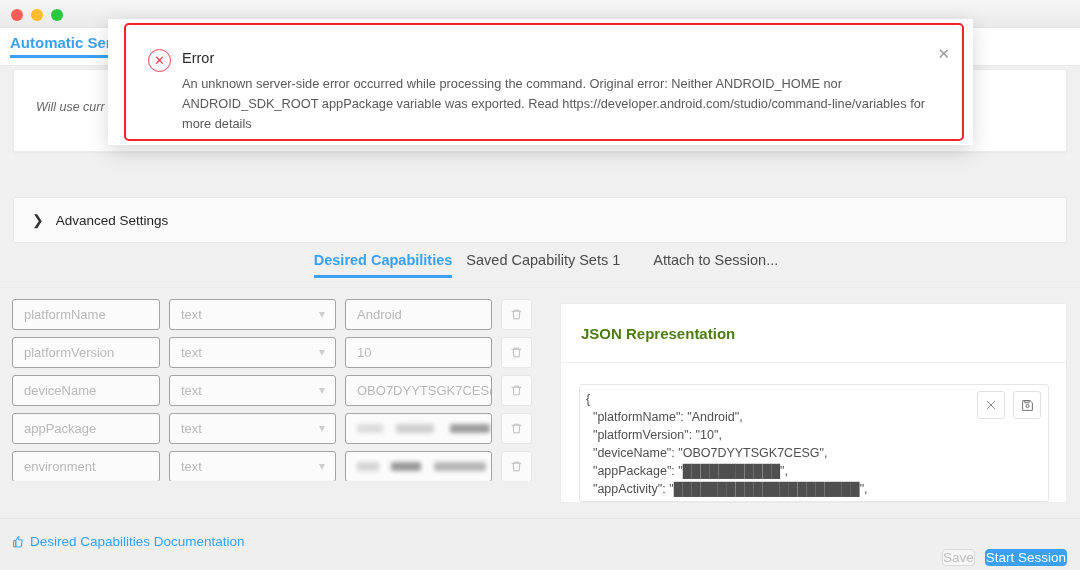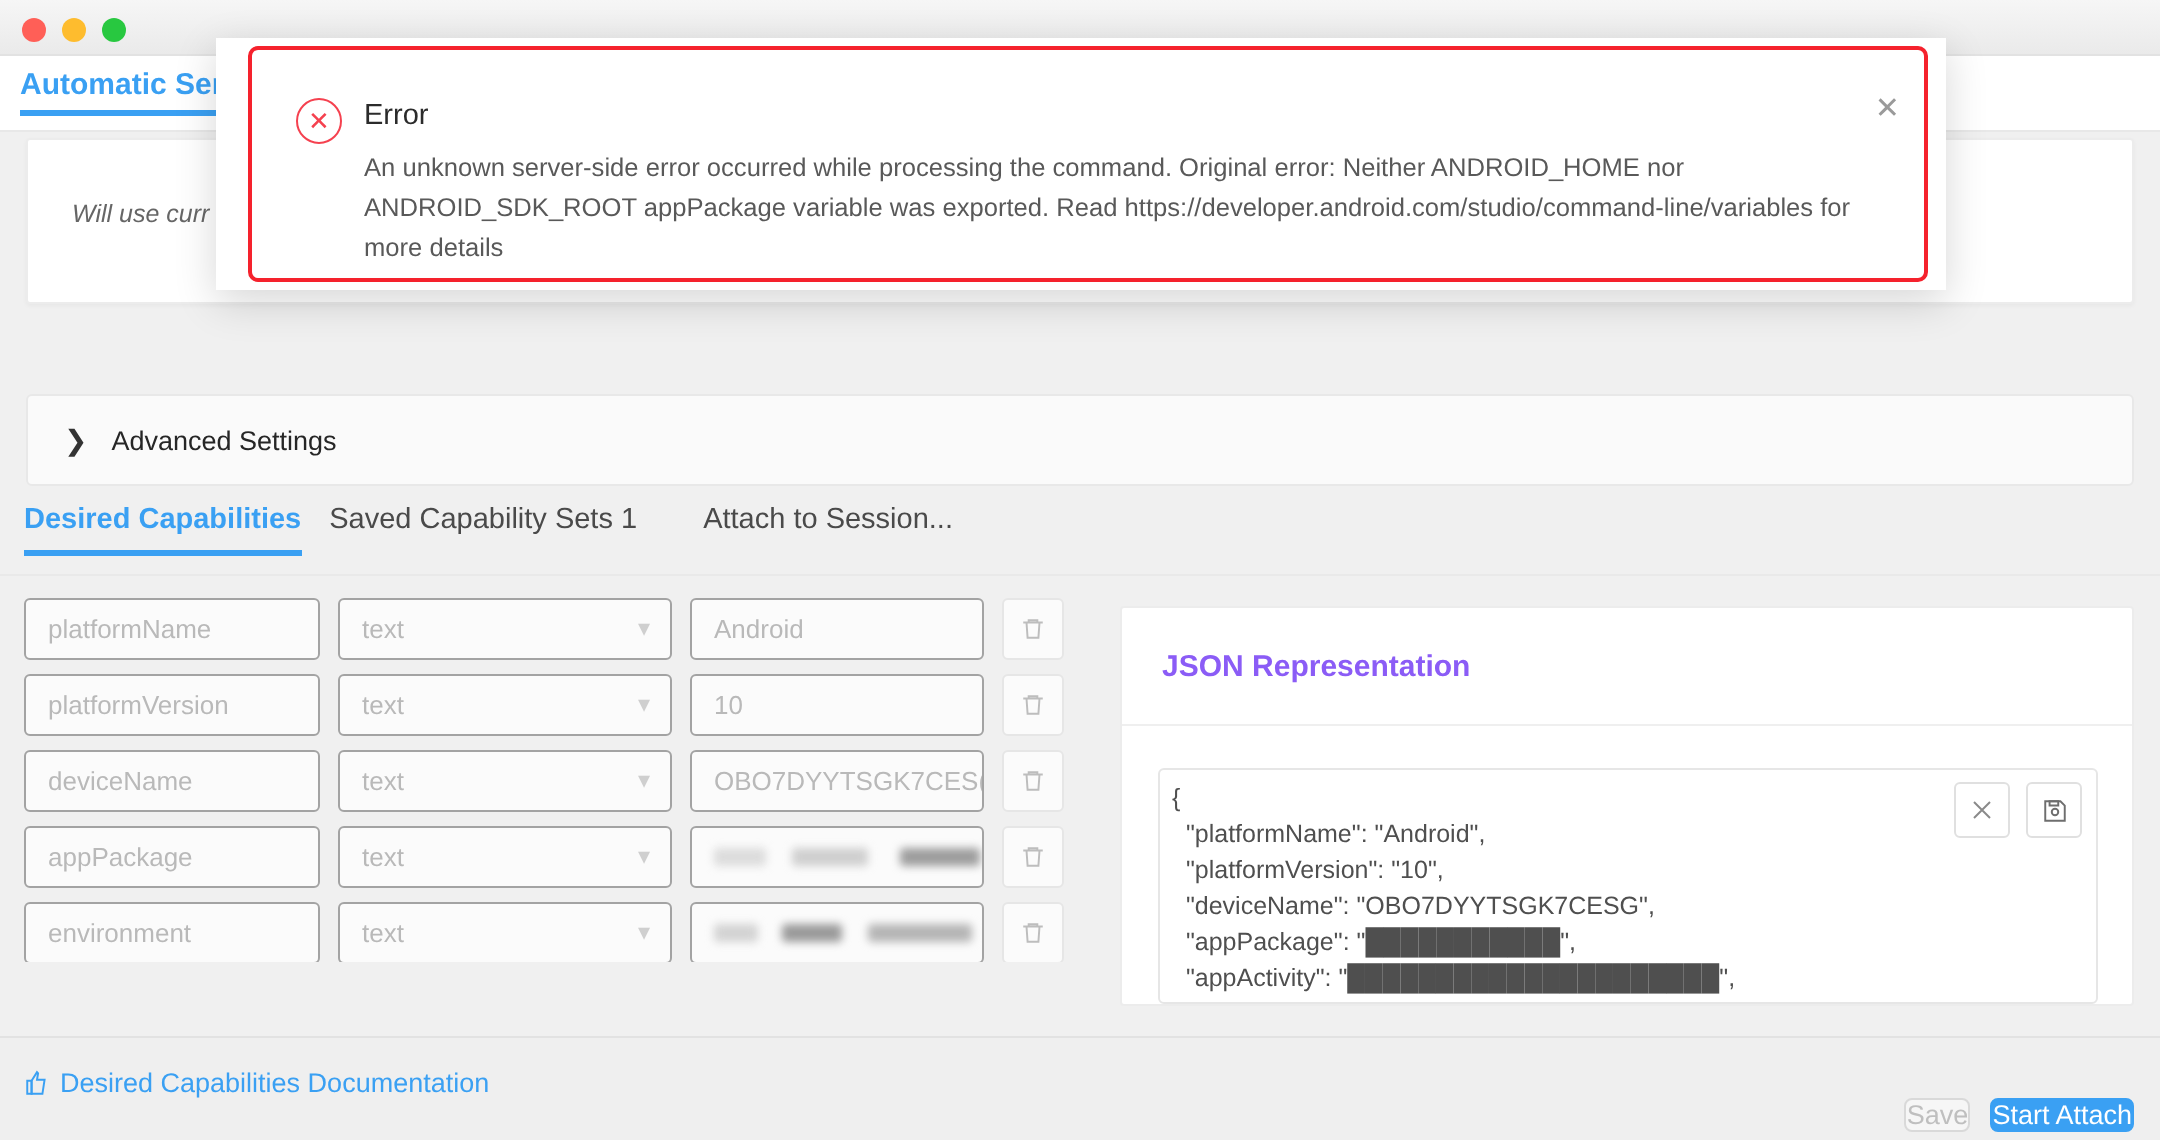--- a/index.html
+++ b/index.html
@@ -74,21 +74,21 @@
   .adv-chev {
     margin-left: 18px; margin-right: 12px;
     font-size: 14px; color: #333; line-height: 1;
   }
   .adv-label { font-size: 13.5px; color: #262626; }
 
   
   .captabs {
     position: absolute; left: 0; top: 252px;
     width: 1080px; height: 36px;
-    display: flex; align-items: flex-start;
+    display: flex; align-items: flex-start; justify-content: center;
   }
   .captab {
     position: relative;
     font-size: 14.5px; color: #4a4a4a;
     padding: 0 0 10px 0;
     white-space: nowrap;
   }
   .captab.active { color: #3aa0f3; font-weight: bold; }
   .captab.active .ubar {
     position: absolute; left: 0; bottom: 0;
@@ -145,21 +145,21 @@
     width: 507px; height: 200px;
     background: #ffffff;
     border: 1px solid #ececec;
     border-radius: 2px;
   }
   .json-head {
     height: 59px;
     display: flex; align-items: center;
     padding-left: 20px;
     border-bottom: 1px solid #efefef;
-    font-size: 15px; color: #8b5cf6; font-weight: bold;
+    font-size: 15px; color: #4d7c0f; font-weight: bold;
   }
   .json-body {
     position: absolute; left: 18px; top: 80px;
     width: 470px; height: 118px;
     border: 1px solid #e6e6e6;
     border-radius: 3px;
     background: #ffffff;
     overflow: hidden;
   }
   .json-text {
@@ -402,21 +402,21 @@
   <div class="footer">
     <div class="doclink">
       <svg width="13" height="13" viewBox="0 0 24 24" stroke="#3aa0f3" stroke-width="1.8" fill="none">
         <path d="M7 22V10l5-8 1 1-1 6h7l-2 13H7z"></path>
           <path d="M3 10h4v12H3z"></path>
       </svg>
       <span>Desired Capabilities Documentation</span>
     </div>
     <div class="footer-btns">
       <div class="btn disabled">Save</div>
-      <div class="btn primary">Start Attach</div>
+      <div class="btn primary">Start Session</div>
     </div>
   </div>
 
   <div class="dlg-wrap">
     <div class="dlg">
       <div class="dlg-icon">✕</div>
       <div class="dlg-title">Error</div>
       <div class="dlg-msg">An unknown server-side error occurred while processing the command. Original error: Neither ANDROID_HOME nor ANDROID_SDK_ROOT appPackage variable was exported. Read https://developer.android.com/studio/command-line/variables for more details</div>
       <div class="dlg-close">✕</div>
     </div>

